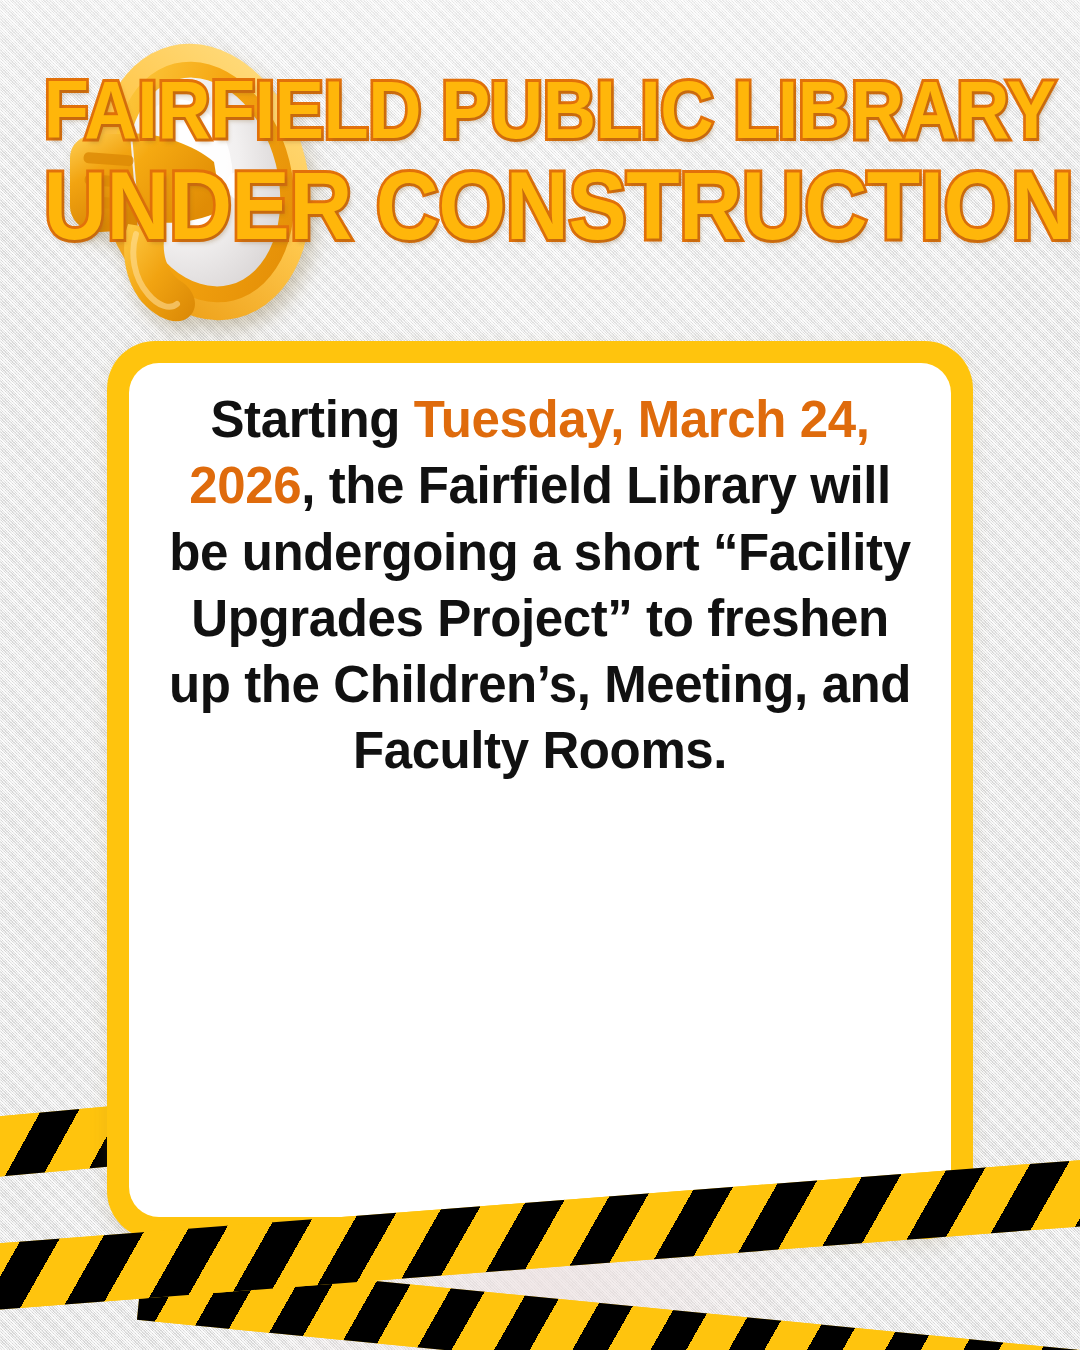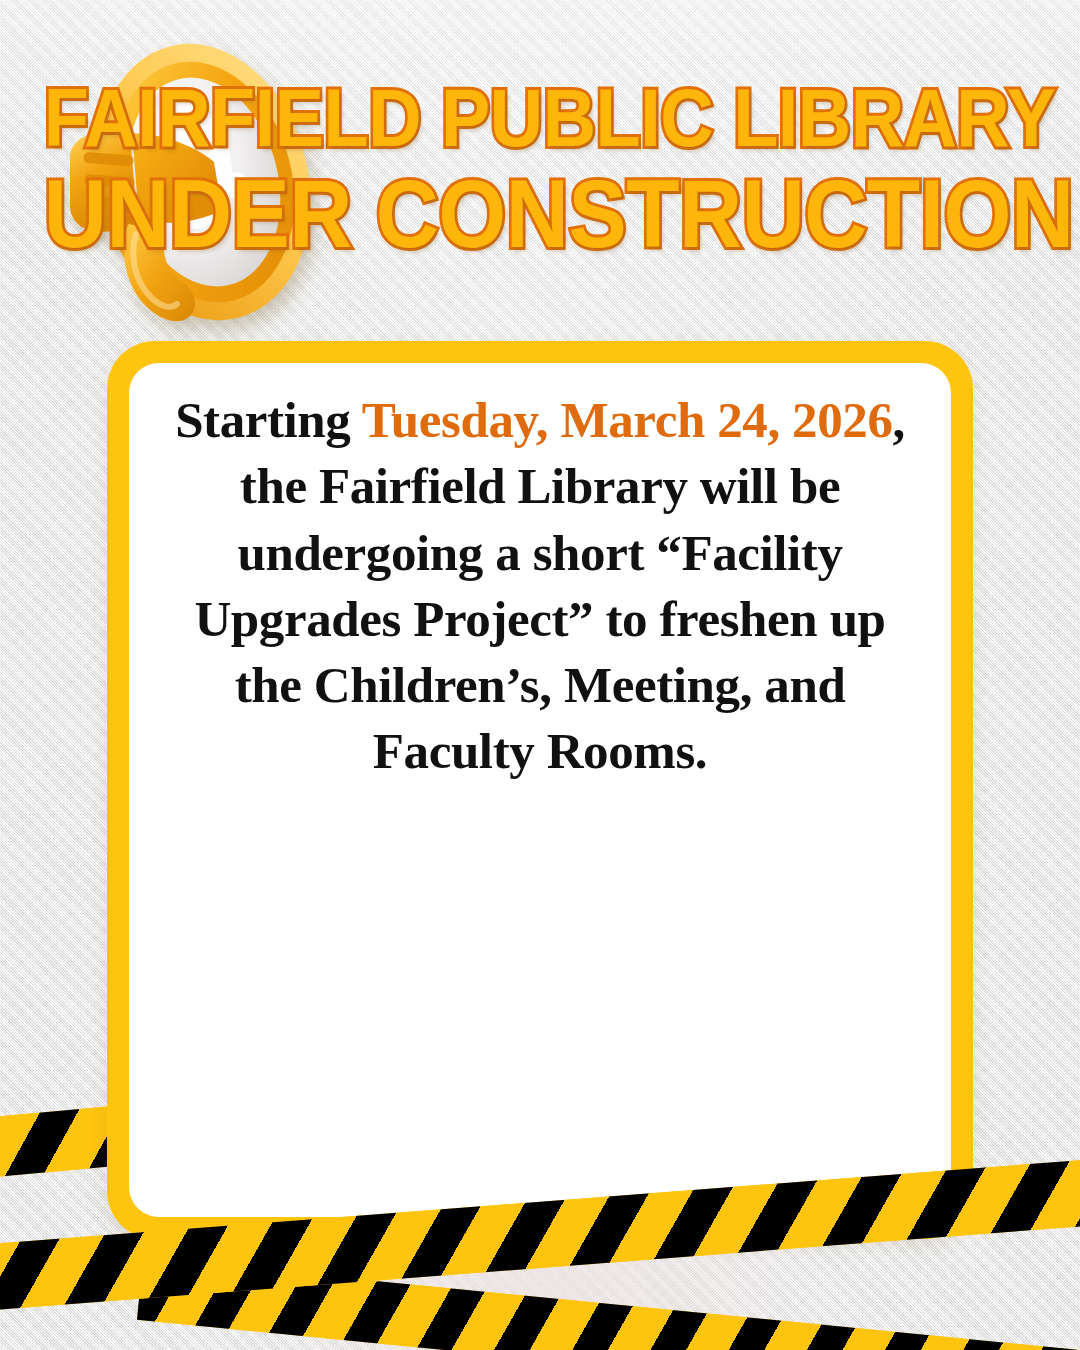--- a/index.html
+++ b/index.html
@@ -97,21 +97,21 @@
     height: 310px;
     z-index: 3;
     filter: drop-shadow(6px 10px 9px rgba(120,95,40,0.30));
   }
   .megaphone svg { width: 100%; height: 100%; display: block; }
 
   
   .headline {
     position: absolute;
     left: 0;
-    top: 78px;
+    top: 70px;
     width: 876px;
     z-index: 4;
     pointer-events: none;
   }
   .hl-line {
     display: block;
     font-family: "Liberation Sans", sans-serif;
     font-weight: 700;
     color: #FFB60A;
     letter-spacing: -0.5px;
@@ -154,21 +154,21 @@
     right: 34px;
     top: 24px;
     text-align: center;
     font-family: "Liberation Sans", sans-serif;
     font-weight: 700;
     font-size: 51px;
     line-height: 1.30;
     color: #111111;
     letter-spacing: -0.4px;
   }
-  .para { margin: 0; font-family: Liberation Serif, serif; }
+  .para { margin: 0; }
   .para-gap { height: 66px; }
   .accent { color: #DF6B0C; }
 
   
   .card-frame { }
 </style>
 </head>
 <body>
 
 <div id="poster">

